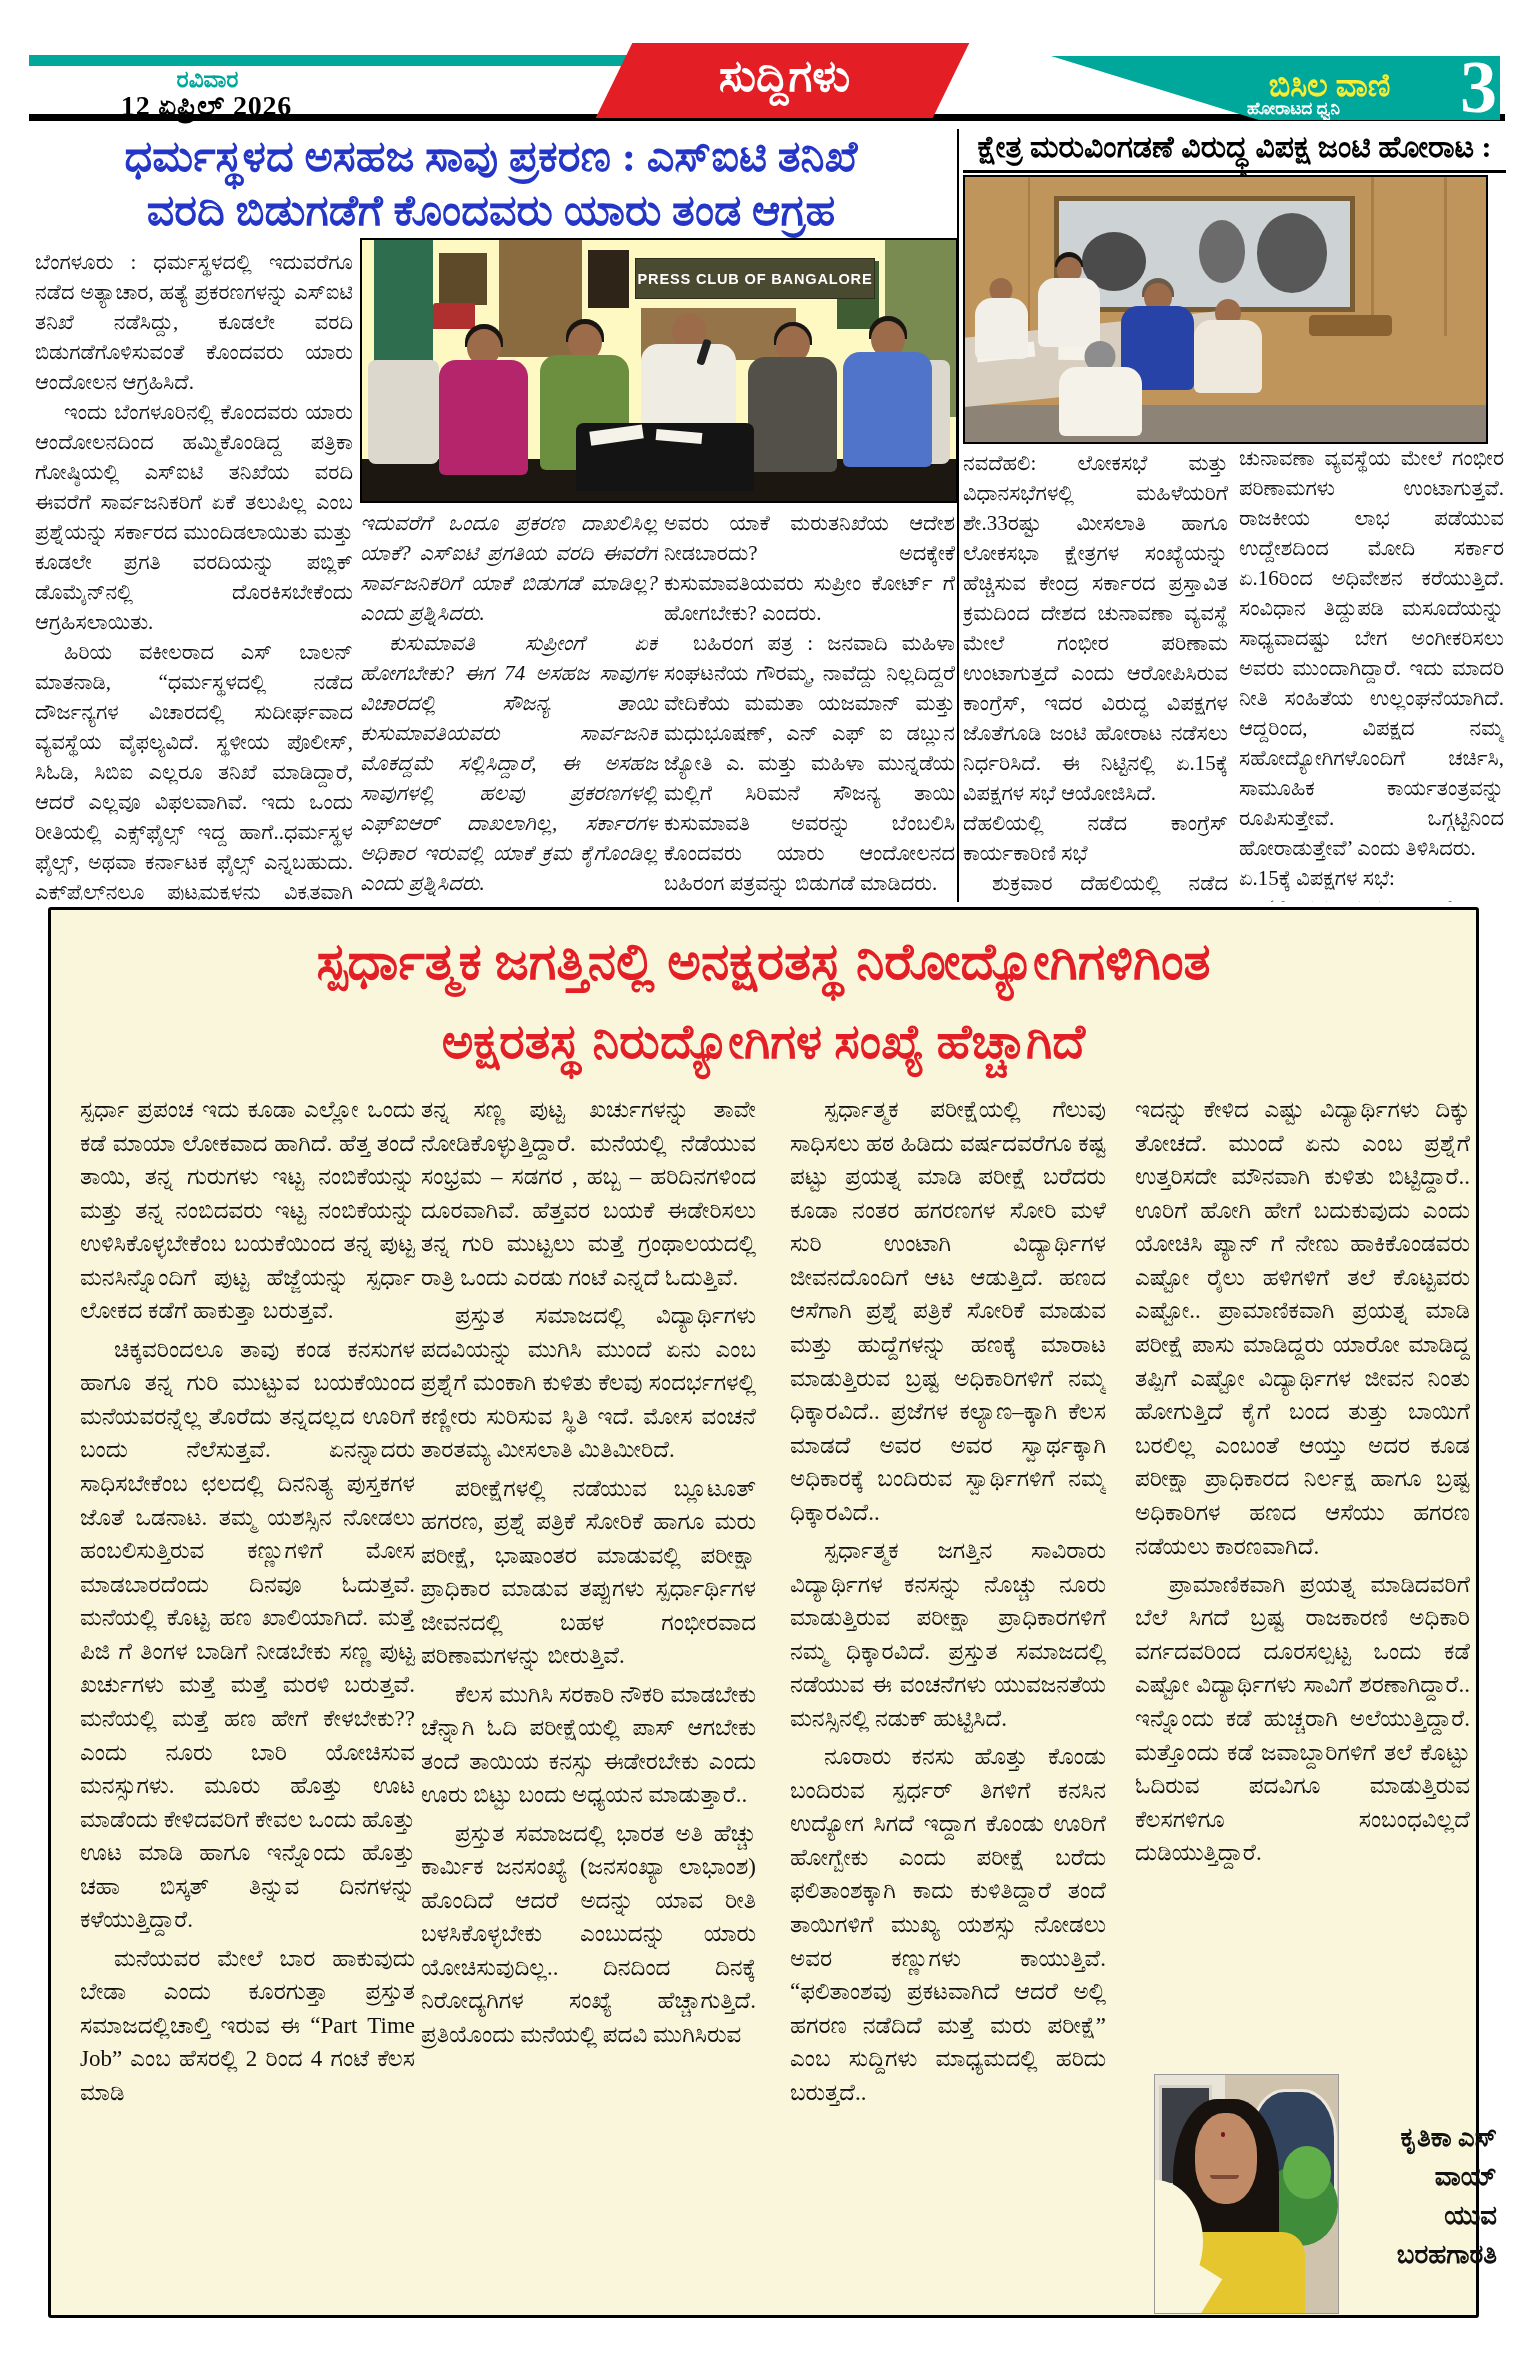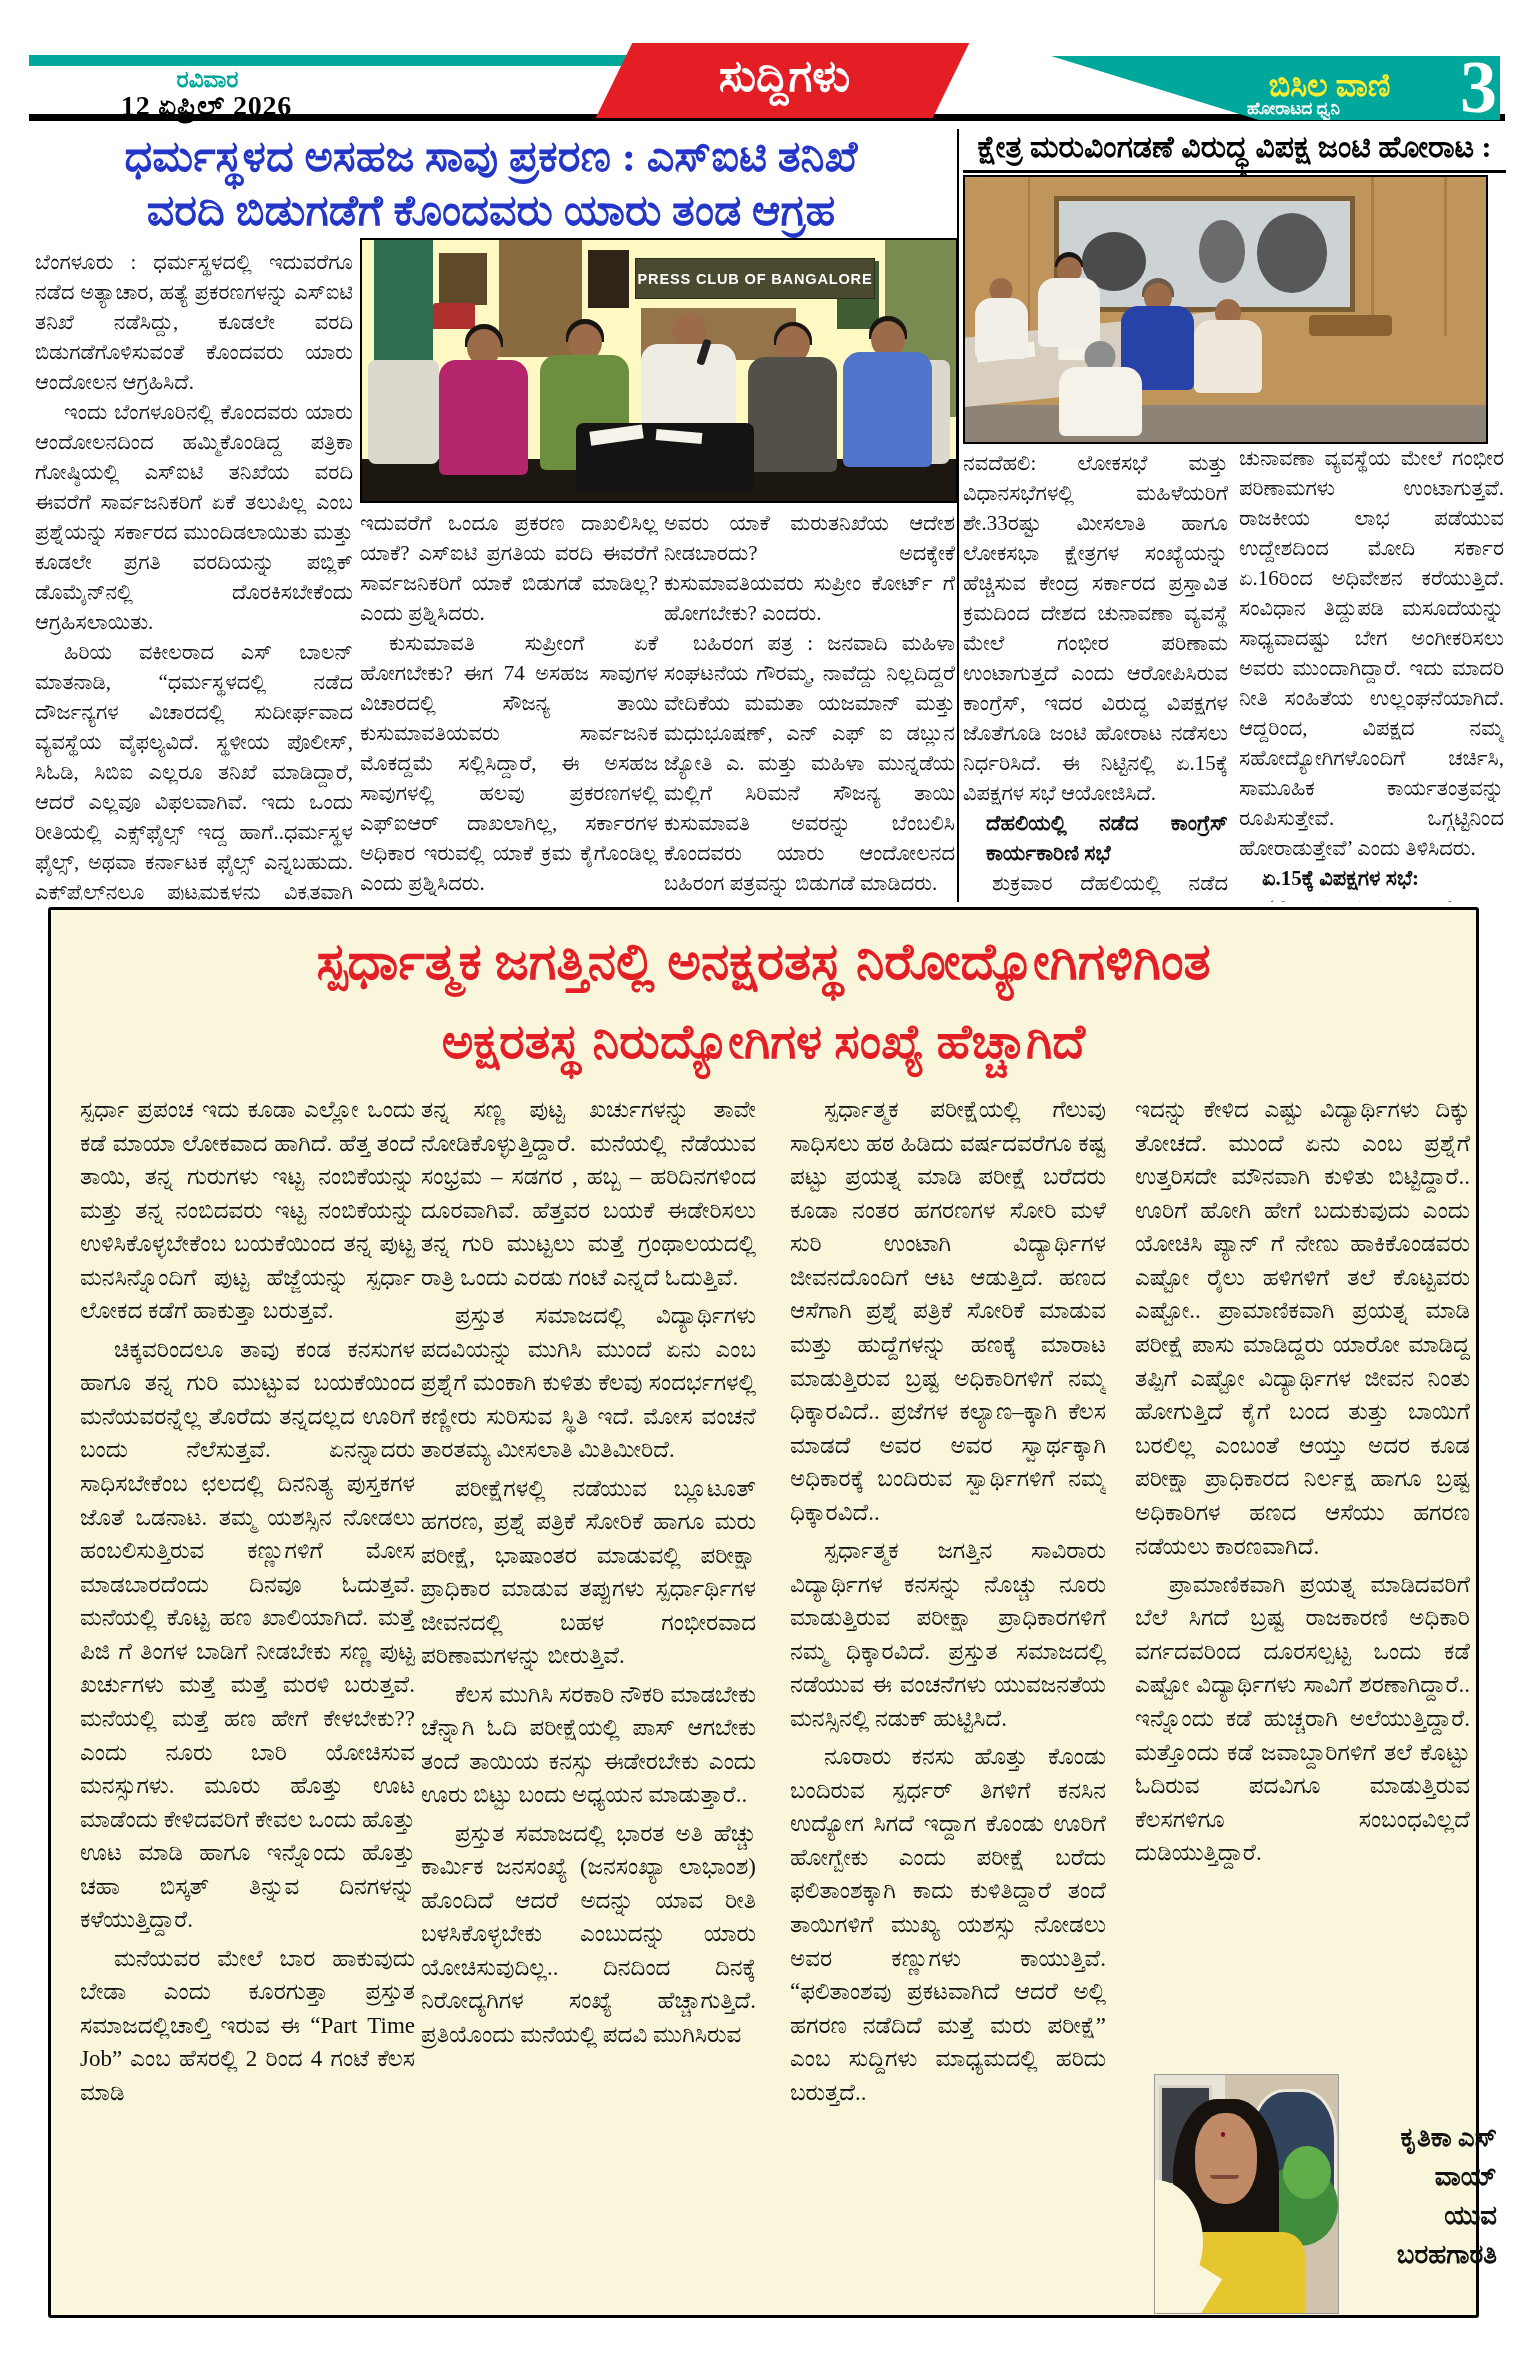--- a/index.html
+++ b/index.html
@@ -24,21 +24,21 @@
   
   .main-headline{left:29px;width:924px;text-align:center;color:#2336C8;font-weight:bold;font-size:43px;line-height:49px;}
   .mh1{top:132px;} .mh2{top:186px;}
   .right-headline{left:963px;top:130px;width:543px;text-align:center;color:#000;font-weight:bold;font-size:30px;}
   .right-headline-rule{left:963px;top:170px;width:543px;height:3.1px;background:#000;}
   .vdivider{left:957px;top:129px;width:1.5px;height:773px;background:#000;}
 
   
   .bp{margin:0;font-size:21px;line-height:1.43;text-align:justify;text-indent:29px;}
   .bp.noind{text-indent:0;}
-  .bp.bold{font-weight:bold;text-indent:0;margin-left:23px;}
+  .bp.bold{font-weight:normal;text-indent:0;}
   .col{overflow:hidden;}
 
   
   .photo{border:2.3px solid #000;overflow:hidden;background:#fef9c3;}
   .press-photo{left:360px;top:238px;width:594px;height:261px;}
   .pc-sq{position:absolute;}
   .pc-sign{position:absolute;left:46%;top:7%;width:40%;height:15%;background:#4a4a30;border:1.5px solid #2e2e1c;
            color:#fff;font-family:"Liberation Sans",sans-serif;font-weight:bold;font-size:14.6px;
            display:flex;align-items:center;justify-content:center;letter-spacing:0.8px;}
   .pc-floor{position:absolute;left:0;bottom:0;width:100%;height:16%;background:#1d1712;}
@@ -138,21 +138,21 @@
       <div class="paper" style="left:45%;top:12%;width:26%;height:16%;transform:rotate(5deg);"></div>
     </div>
   </div>
 
   <div class="abs col" style="left:35px;top:247px;width:318px;height:653px;">
     <p class="bp noind">ಬೆಂಗಳೂರು : ಧರ್ಮಸ್ಥಳದಲ್ಲಿ ಇದುವರೆಗೂ ನಡೆದ ಅತ್ಯಾಚಾರ, ಹತ್ಯೆ ಪ್ರಕರಣಗಳನ್ನು ಎಸ್‌ಐಟಿ ತನಿಖೆ ನಡೆಸಿದ್ದು, ಕೂಡಲೇ ವರದಿ ಬಿಡುಗಡೆಗೊಳಿಸುವಂತೆ ಕೊಂದವರು ಯಾರು ಆಂದೋಲನ ಆಗ್ರಹಿಸಿದೆ.</p>
     <p class="bp">ಇಂದು ಬೆಂಗಳೂರಿನಲ್ಲಿ ಕೊಂದವರು ಯಾರು ಆಂದೋಲನದಿಂದ ಹಮ್ಮಿಕೊಂಡಿದ್ದ ಪತ್ರಿಕಾ ಗೋಷ್ಠಿಯಲ್ಲಿ ಎಸ್‌ಐಟಿ ತನಿಖೆಯ ವರದಿ ಈವರೆಗೆ ಸಾರ್ವಜನಿಕರಿಗೆ ಏಕೆ ತಲುಪಿಲ್ಲ ಎಂಬ ಪ್ರಶ್ನೆಯನ್ನು ಸರ್ಕಾರದ ಮುಂದಿಡಲಾಯಿತು ಮತ್ತು ಕೂಡಲೇ ಪ್ರಗತಿ ವರದಿಯನ್ನು ಪಬ್ಲಿಕ್ ಡೊಮೈನ್‌ನಲ್ಲಿ ದೊರಕಿಸಬೇಕೆಂದು ಆಗ್ರಹಿಸಲಾಯಿತು.</p>
     <p class="bp">ಹಿರಿಯ ವಕೀಲರಾದ ಎಸ್ ಬಾಲನ್ ಮಾತನಾಡಿ, “ಧರ್ಮಸ್ಥಳದಲ್ಲಿ ನಡೆದ ದೌರ್ಜನ್ಯಗಳ ವಿಚಾರದಲ್ಲಿ ಸುದೀರ್ಘವಾದ ವ್ಯವಸ್ಥೆಯ ವೈಫಲ್ಯವಿದೆ. ಸ್ಥಳೀಯ ಪೊಲೀಸ್, ಸಿಓಡಿ, ಸಿಬಿಐ ಎಲ್ಲರೂ ತನಿಖೆ ಮಾಡಿದ್ದಾರೆ, ಆದರೆ ಎಲ್ಲವೂ ವಿಫಲವಾಗಿವೆ. ಇದು ಒಂದು ರೀತಿಯಲ್ಲಿ ಎಕ್ಸ್‌ಫೈಲ್ಸ್ ಇದ್ದ ಹಾಗೆ..ಧರ್ಮಸ್ಥಳ ಫೈಲ್ಸ್, ಅಥವಾ ಕರ್ನಾಟಕ ಫೈಲ್ಸ್ ಎನ್ನಬಹುದು. ಎಕ್ಸ್‌ಫೈಲ್ಸ್‌ನಲ್ಲೂ ಪುಟ್ಟಮಕ್ಕಳನ್ನು ವಿಕೃತವಾಗಿ ಪೀಡಿಸಿದ ಪೀಡೋಫಿಲ್ಸ್, ಇಲ್ಲಿ ಕೂಡಾ ನಡೆದಿರುವುದು ಅಂಥದ್ದೆ..” ಎಂದು ಆತಂಕ ವ್ಯಕ್ತಪಡಿಸಿದರು.</p>
 
   </div>
-  <div class="abs col" style="left:360px;top:508px;width:298px;height:393px;">
+  <div class="abs col" style="left:360px;top:508px;width:298px;height:393px;font-style:italic;">
     <p class="bp noind">ಇದುವರೆಗೆ ಒಂದೂ ಪ್ರಕರಣ ದಾಖಲಿಸಿಲ್ಲ ಯಾಕೆ? ಎಸ್‌ಐಟಿ ಪ್ರಗತಿಯ ವರದಿ ಈವರೆಗೆ ಸಾರ್ವಜನಿಕರಿಗೆ ಯಾಕೆ ಬಿಡುಗಡೆ ಮಾಡಿಲ್ಲ? ಎಂದು ಪ್ರಶ್ನಿಸಿದರು.</p>
     <p class="bp">ಕುಸುಮಾವತಿ ಸುಪ್ರೀಂಗೆ ಏಕೆ ಹೋಗಬೇಕು? ಈಗ 74 ಅಸಹಜ ಸಾವುಗಳ ವಿಚಾರದಲ್ಲಿ ಸೌಜನ್ಯ ತಾಯಿ ಕುಸುಮಾವತಿಯವರು ಸಾರ್ವಜನಿಕ ಮೊಕದ್ದಮೆ ಸಲ್ಲಿಸಿದ್ದಾರೆ, ಈ ಅಸಹಜ ಸಾವುಗಳಲ್ಲಿ ಹಲವು ಪ್ರಕರಣಗಳಲ್ಲಿ ಎಫ್‌ಐಆರ್ ದಾಖಲಾಗಿಲ್ಲ, ಸರ್ಕಾರಗಳ ಅಧಿಕಾರ ಇರುವಲ್ಲಿ ಯಾಕೆ ಕ್ರಮ ಕೈಗೊಂಡಿಲ್ಲ ಎಂದು ಪ್ರಶ್ನಿಸಿದರು.</p>
     <p class="bp">ಸೌಜನ್ಯ ಸಾವಿನ ಮರು ತನಿಖೆಗೆ ಆಗ್ರಹಿಸಿ ಕುಸುಮಾವತಿ ಅವರ ಹೋರಾಟವನ್ನು ಬೆಂಬಲಿಸಿ ಕೊಂದವರು ಯಾರು ಆಂದೋಲನ ನಡೆಸುತ್ತಿರುವ ಹೋರಾಟದ ಮಾಹಿತಿಯನ್ನು ಎಸ್. ಬಾಲನ್ ನೀಡಿದರು.</p>
   </div>
   <div class="abs col" style="left:664px;top:508px;width:291px;height:393px;">
     <p class="bp noind">ಅವರು ಯಾಕೆ ಮರುತನಿಖೆಯ ಆದೇಶ ನೀಡಬಾರದು? ಅದಕ್ಕೇಕೆ ಕುಸುಮಾವತಿಯವರು ಸುಪ್ರೀಂ ಕೋರ್ಟ್ ಗೆ ಹೋಗಬೇಕು? ಎಂದರು.</p>
     <p class="bp">ಬಹಿರಂಗ ಪತ್ರ : ಜನವಾದಿ ಮಹಿಳಾ ಸಂಘಟನೆಯ ಗೌರಮ್ಮ, ನಾವೆದ್ದು ನಿಲ್ಲದಿದ್ದರೆ ವೇದಿಕೆಯ ಮಮತಾ ಯಜಮಾನ್ ಮತ್ತು ಮಧುಭೂಷಣ್, ಎನ್ ಎಫ್ ಐ ಡಬ್ಲುನ ಜ್ಯೋತಿ ಎ. ಮತ್ತು ಮಹಿಳಾ ಮುನ್ನಡೆಯ ಮಲ್ಲಿಗೆ ಸಿರಿಮನೆ ಸೌಜನ್ಯ ತಾಯಿ ಕುಸುಮಾವತಿ ಅವರನ್ನು ಬೆಂಬಲಿಸಿ ಕೊಂದವರು ಯಾರು ಆಂದೋಲನದ ಬಹಿರಂಗ ಪತ್ರವನ್ನು ಬಿಡುಗಡೆ ಮಾಡಿದರು.</p>
     <p class="bp">ಆದೇ ರೀತಿ ಕುಸುಮಾವತಿಯವರು ಕರ್ನಾಟಕ ಹೈಕೋರ್ಟ್‌ನಲ್ಲಿ 74 ಅಸಹಜ ಸಾವುಗಳ ಕುರಿತು ಸಲ್ಲಿಸಿರುವ ಸಾರ್ವಜನಿಕ ಹಿತಾಸಕ್ತಿ ಮೊಕದ್ದಮೆಯು ಕುರಿತಾದ ಮಾಹಿತಿಯನ್ನು ಎಸ್. ಬಾಲನ್ ನೀಡಿದರು.</p>
   </div>
 

